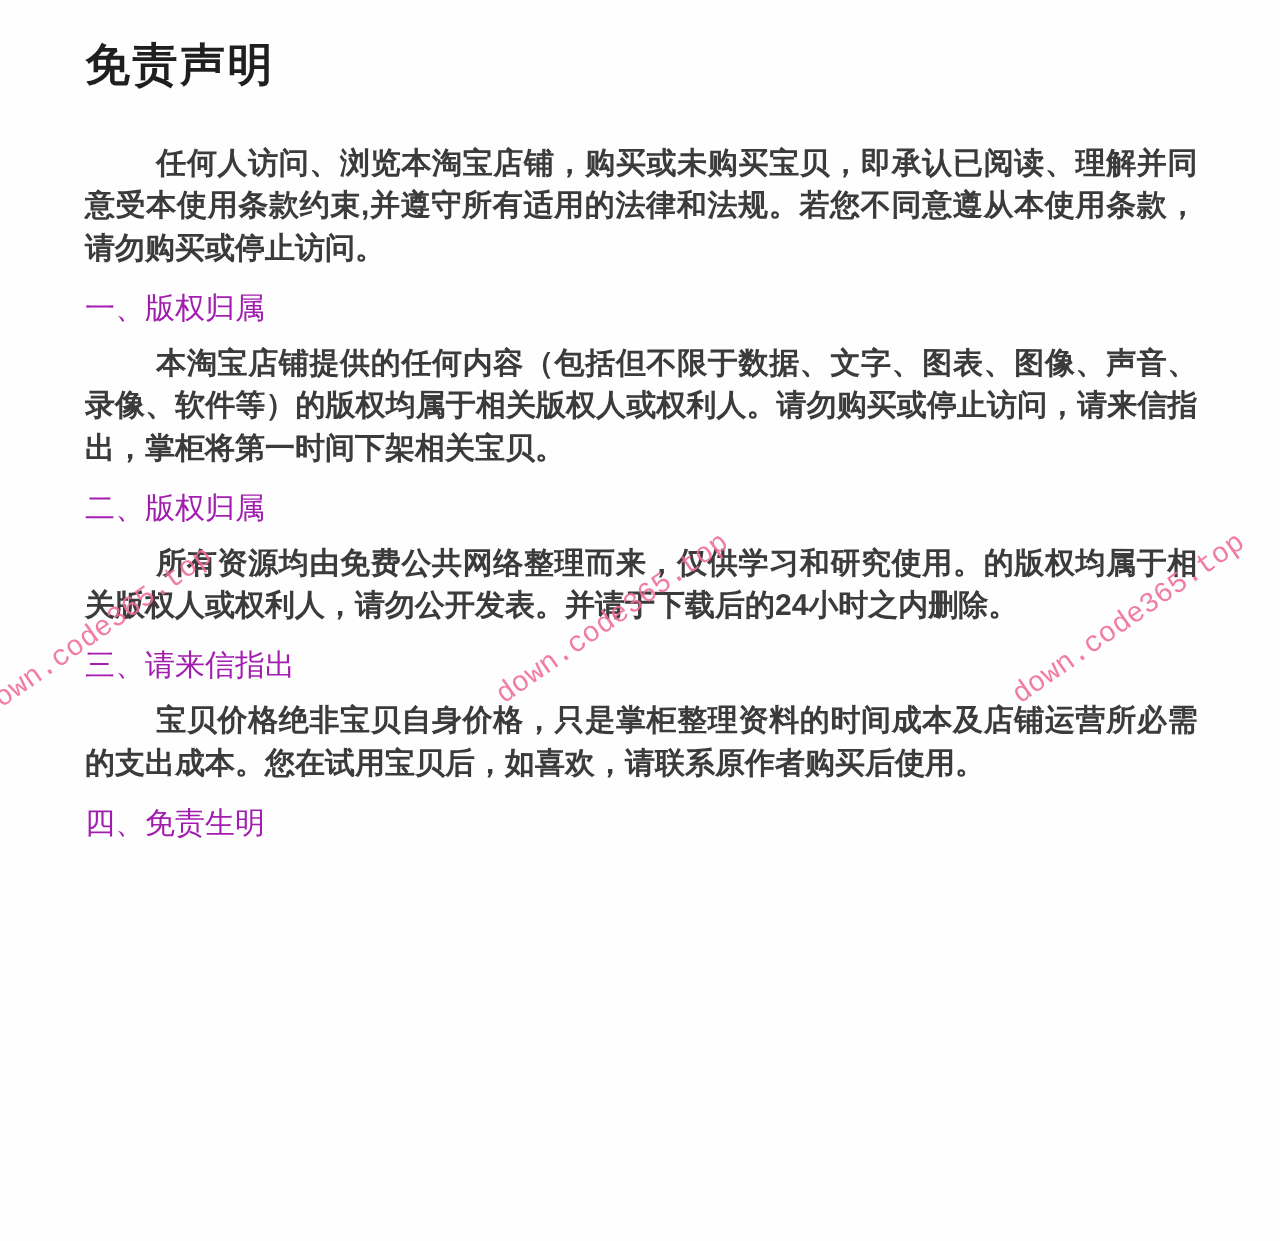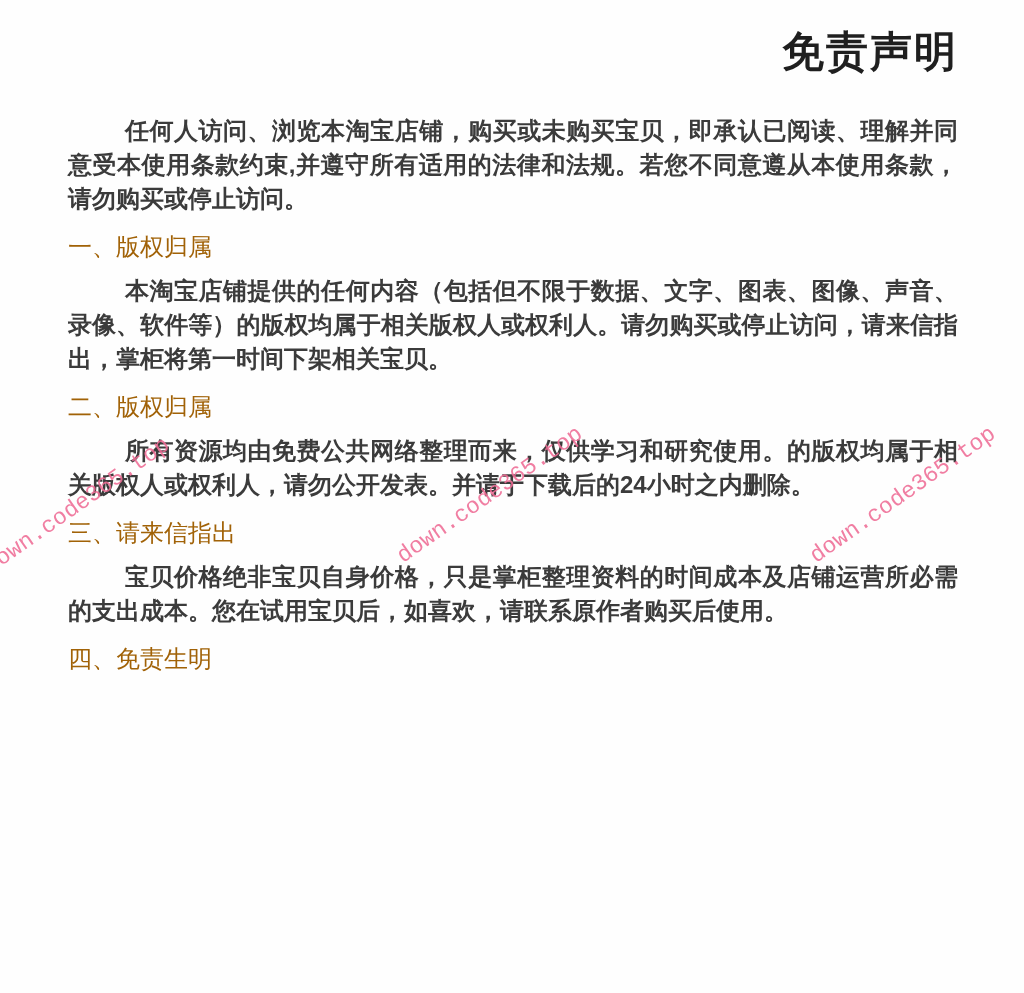--- a/index.html
+++ b/index.html
@@ -11,44 +11,44 @@
     background: #fefefe;
     overflow: hidden;
     font-family: "Liberation Sans", "DejaVu Sans", sans-serif;
   }
   .content {
     position: relative;
     padding: 20px 66px 0 68px;
     z-index: 1;
   }
   .doc-title {
-    font-size: 42px;
+    font-size: 36px;
     line-height: 52px;
     font-weight: 700;
-    text-align: right;
+    text-align: left;
     color: #1f1f1f;
     margin: 6px 0 36px 0;
     letter-spacing: 2px;
   }
   .block {
     font-size: 24px;
     line-height: 34px;
     color: #3b3b3b;
     text-align: justify;
     text-justify: inter-ideograph;
   }
   .block.paragraph {
     text-indent: 57px;
     margin: 0 0 14px 0;
     font-weight: bold;
   }
   .block.heading {
     text-indent: 0;
     margin: 0 0 10px 0;
-    color: #a16207;
+    color: #a21caf;
   }
   .watermark {
     position: absolute;
     z-index: 2;
     font-family: "Liberation Mono", "DejaVu Sans Mono", monospace;
     font-size: 23px;
     font-weight: 400;
     color: #ef6d96;
     opacity: 0.88;
     white-space: nowrap;

